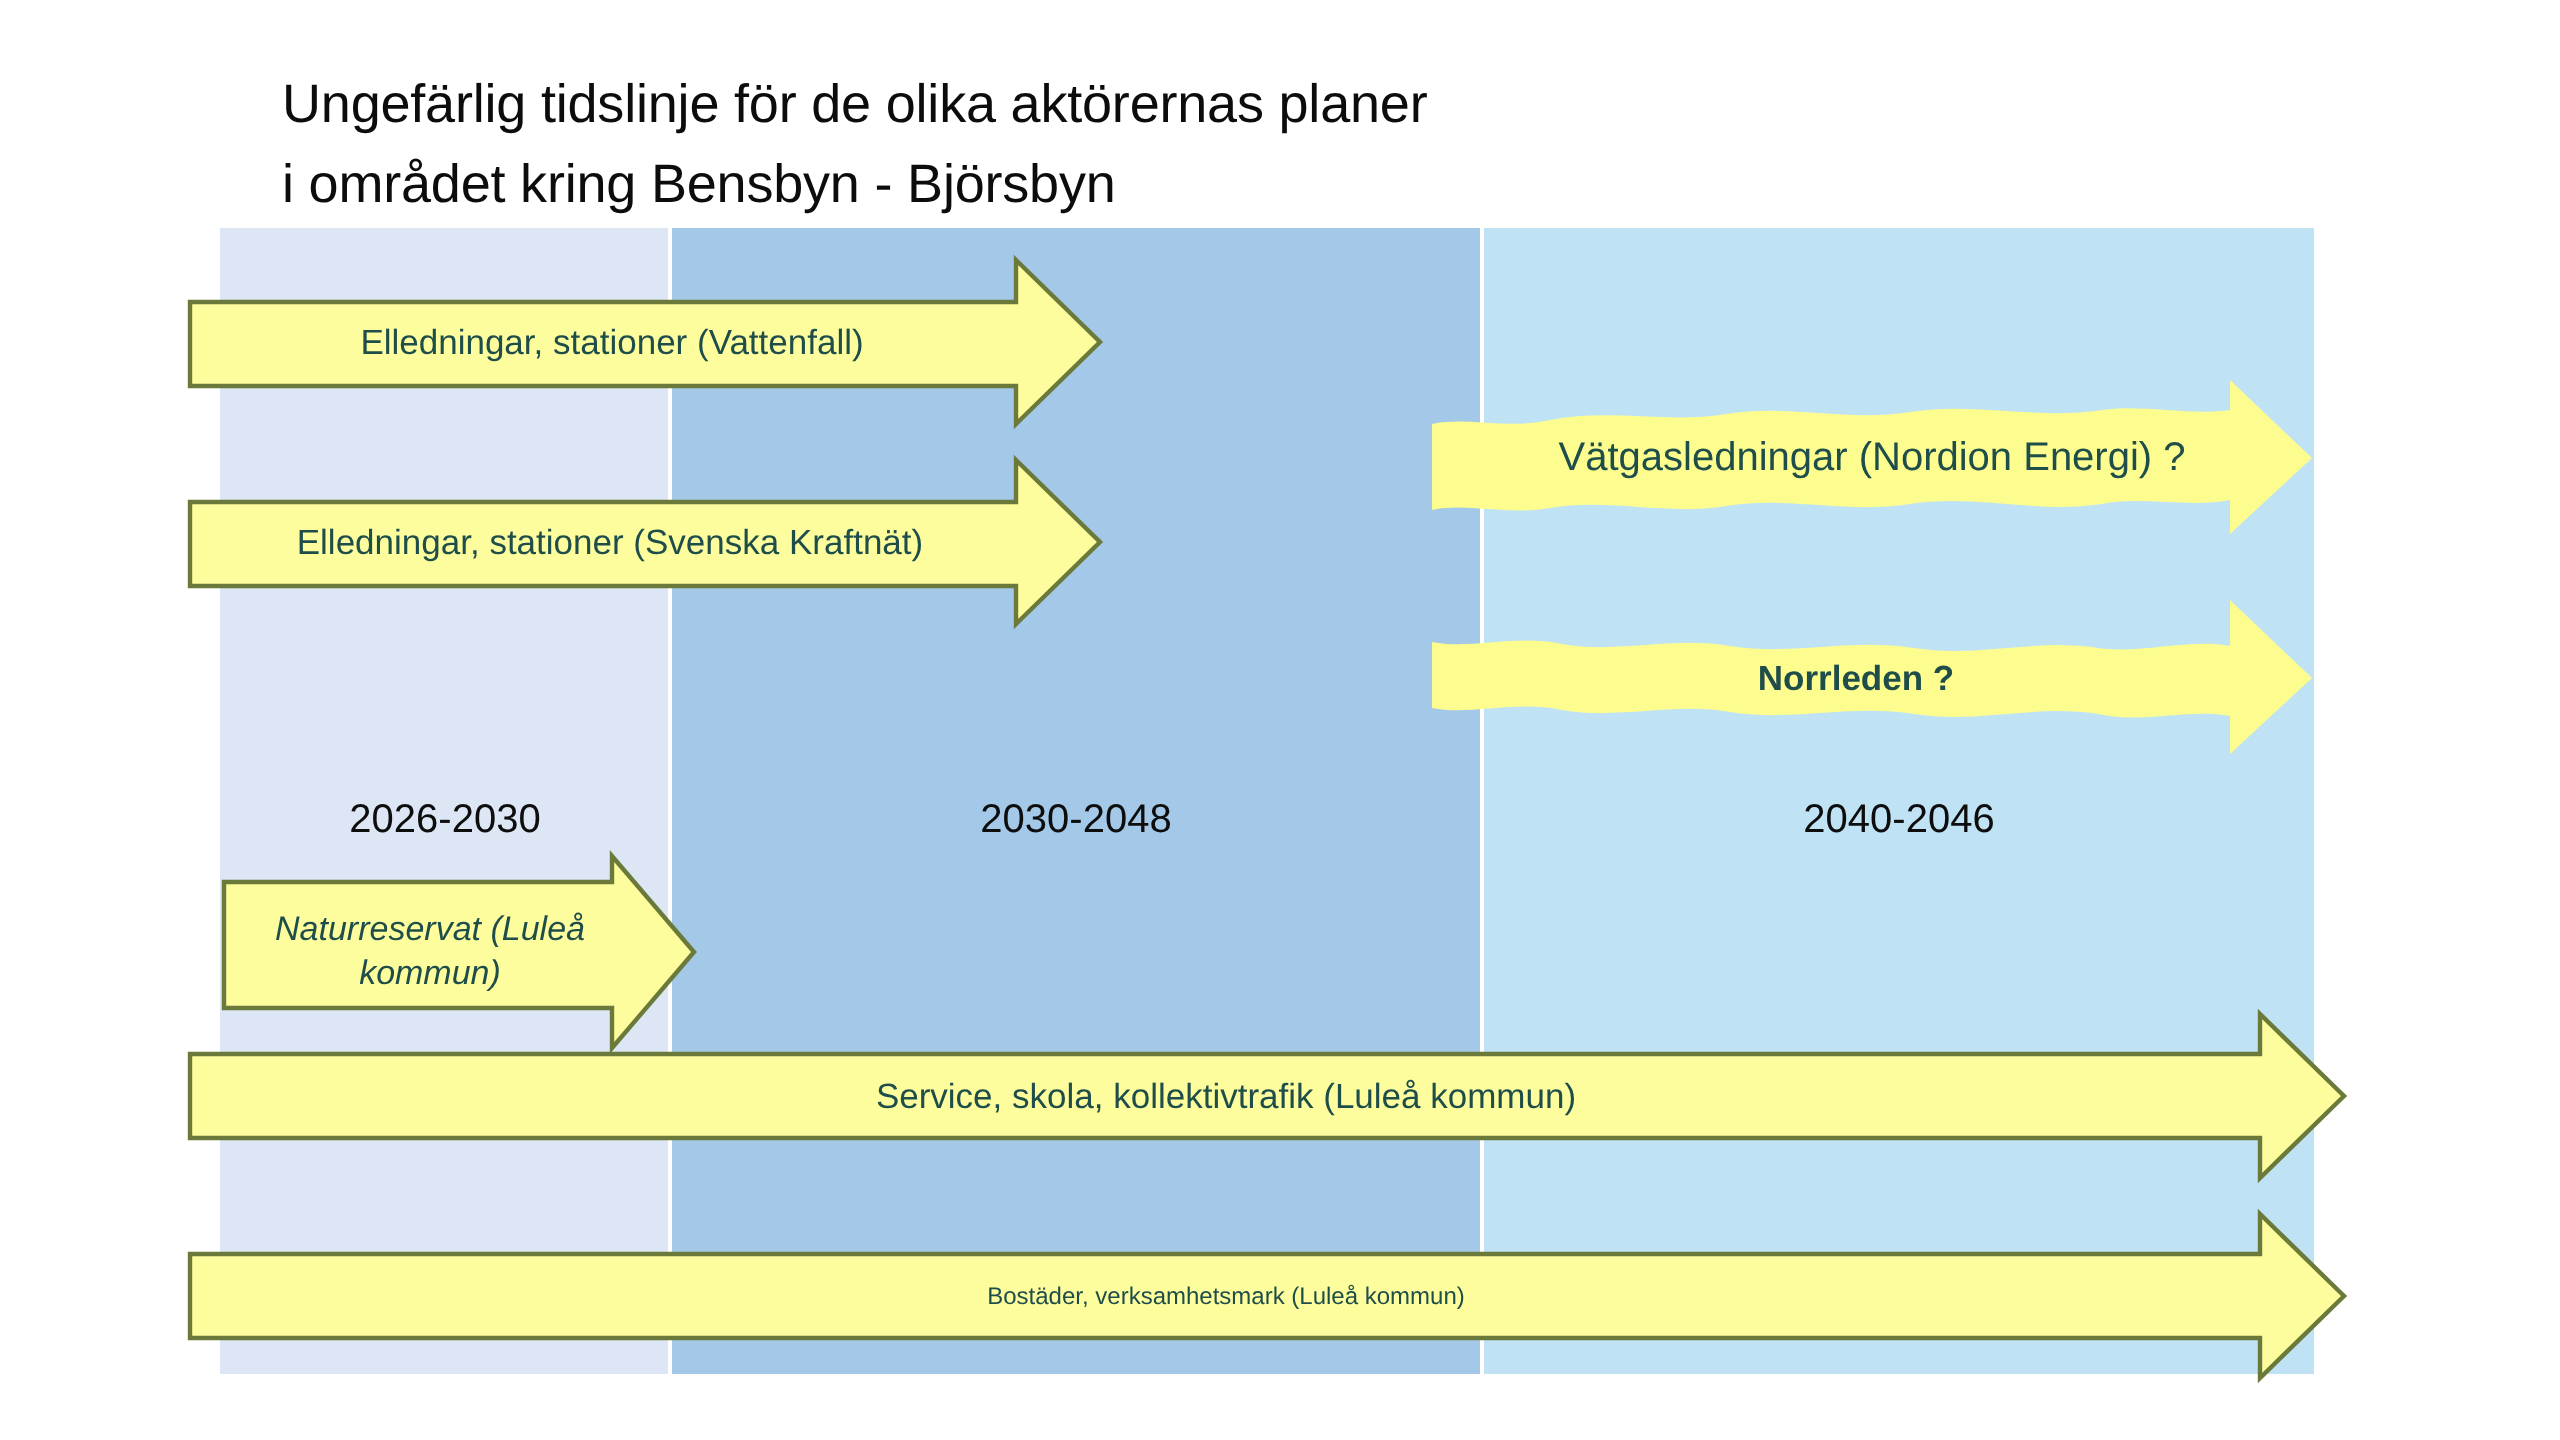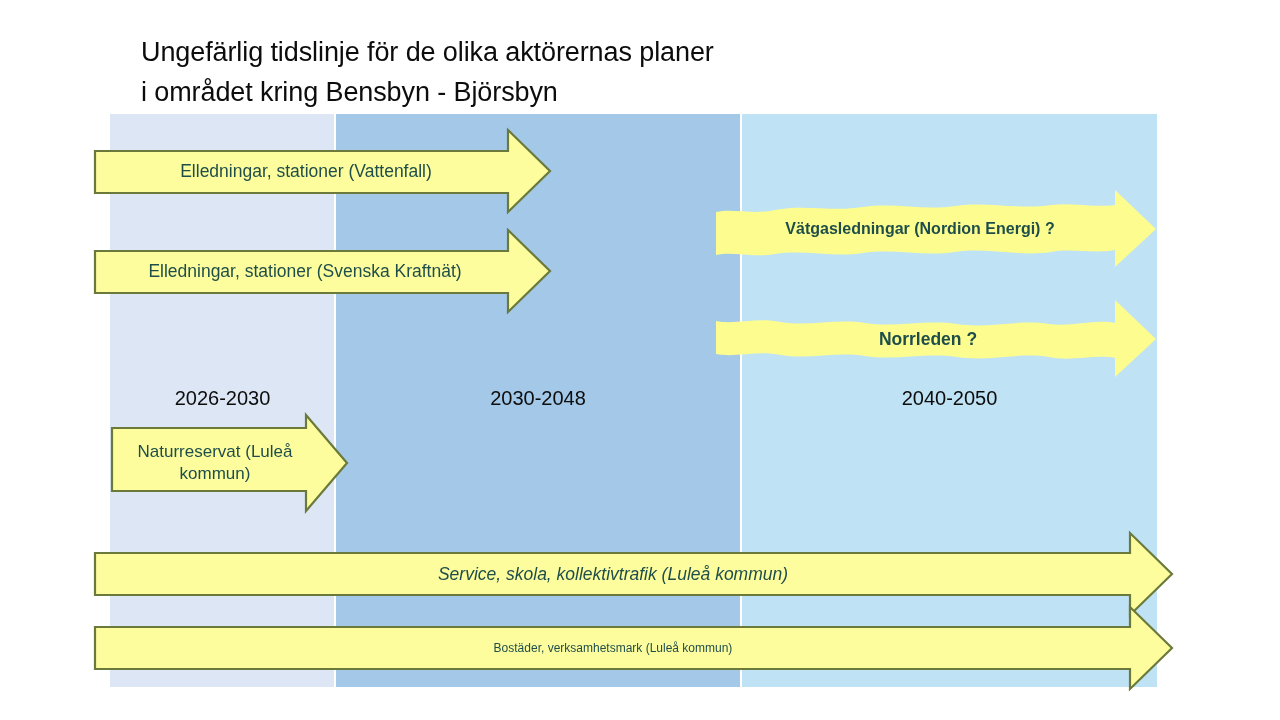--- a/index.html
+++ b/index.html
@@ -18,74 +18,74 @@
   .band{position:absolute;top:114px;height:573px;}
   #band1{left:110px;width:225px;background:#dce6f4;}
   #band2{left:335px;width:406px;background:#a3c8e8;}
   #band3{left:742px;width:415px;background:#bfe2f4;}
   .band-sep{position:absolute;top:114px;height:573px;width:2px;background:#ffffff;}
   #sep1{left:334px;}
   #sep2{left:740px;}
 
   
   .period{position:absolute;font-size:20px;color:#0d0d0d;text-align:center;
-          font-family:"Liberation Sans",sans-serif;}
+          font-family:"Liberation Sans",sans-serif;margin-top:12px;}
   #period1{left:110px;top:387px;width:225px;}
   #period2{left:335px;top:387px;width:406px;}
   #period3{left:742px;top:387px;width:415px;}
 
   
   .arrow{position:absolute;}
   .arrow svg{position:absolute;left:0;top:0;overflow:visible;}
   .arrow-label{position:absolute;display:flex;align-items:center;
                justify-content:center;color:#1f4e4a;
                font-family:"Liberation Sans",sans-serif;
                font-size:17px;line-height:22px;text-align:center;
                pointer-events:none;}
 
   
   #arrow-vattenfall{left:93px;top:128px;width:460px;height:86px;}
   #arrow-vattenfall .arrow-label{left:8px;top:0;width:410px;height:86px;font-size:17.5px;}
 
   #arrow-svk{left:93px;top:228px;width:460px;height:86px;}
   #arrow-svk .arrow-label{left:6px;top:0;width:412px;height:86px;font-size:17.5px;}
 
-  #arrow-natur{left:110px;top:413px;width:240px;height:100px;}
+  #arrow-natur{left:110px;top:426px;width:240px;height:100px;font-style:italic;}
   #arrow-natur .arrow-label{left:6px;top:0;width:198px;height:100px;font-size:17px;}
 
-  #arrow-service{left:93px;top:531px;width:1082px;height:86px;font-style:italic;}
+  #arrow-service{left:93px;top:505px;width:1082px;height:86px;}
   #arrow-service .arrow-label{left:0;top:0;width:1040px;height:86px;font-size:17.5px;}
 
   #arrow-bostader{left:93px;top:605px;width:1082px;height:86px;}
   #arrow-bostader .arrow-label{left:0;top:0;width:1040px;height:86px;font-size:12px;}
 
   
   #arrow-vatgas{left:713px;top:188px;width:445px;height:82px;}
-  #arrow-vatgas .arrow-label{left:12px;top:0;width:390px;height:82px;font-size:16px;font-weight:bold;}
+  #arrow-vatgas .arrow-label{left:28px;top:0;width:390px;height:82px;font-size:20px;}
 
   #arrow-norrleden{left:713px;top:298px;width:445px;height:82px;font-weight:bold;}
   #arrow-norrleden .arrow-label{left:20px;top:0;width:390px;height:82px;font-size:17.5px;}
 </style>
 </head>
 <body>
 
 <div id="stage">
 
   <div class="band" id="band1"></div>
   <div class="band" id="band2"></div>
   <div class="band" id="band3"></div>
   <div class="band-sep" id="sep1"></div>
   <div class="band-sep" id="sep2"></div>
 
   <div id="title">Ungefärlig tidslinje för de olika aktörernas planer
 i området kring Bensbyn - Björsbyn</div>
 
   <div class="period" id="period1">2026-2030</div>
   <div class="period" id="period2">2030-2048</div>
-  <div class="period" id="period3">2040-2050</div>
+  <div class="period" id="period3">2040-2046</div>
 
   <div class="arrow" id="arrow-svk">
     <svg width="460" height="86" viewBox="0 0 460 86">
       <polygon points="2,23 415,23 415,2 457,43 415,84 415,65 2,65" fill="#fdfd9e" stroke="#6b7a3a" stroke-width="2.2"></polygon>
     </svg>
     <div class="arrow-label">Elledningar, stationer (Svenska Kraftnät)</div>
   </div>
 
   <div class="arrow" id="arrow-vattenfall">
     <svg width="460" height="86" viewBox="0 0 460 86">

